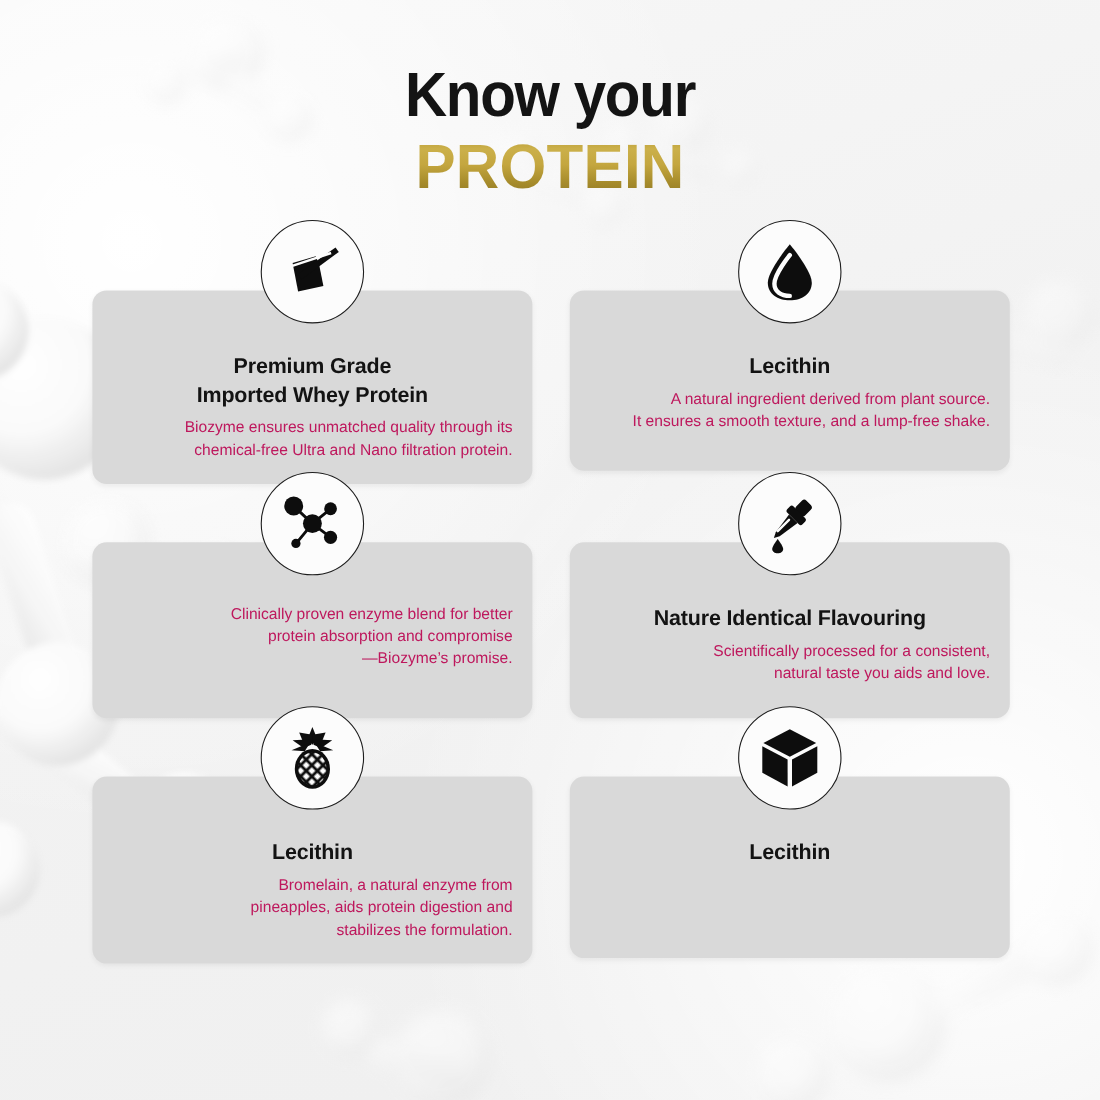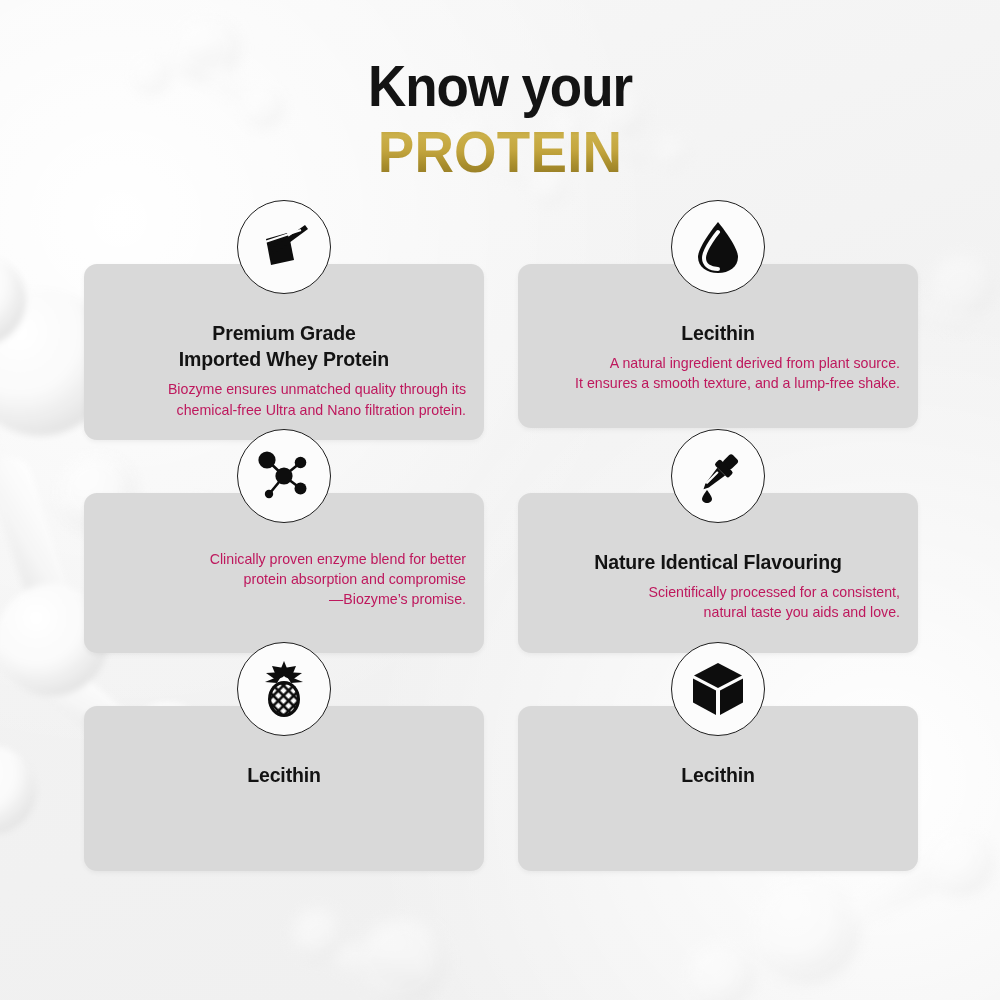--- a/index.html
+++ b/index.html
@@ -325,20 +325,23 @@
               <path d="M25 12 L8 13 L18 20 L25 17 Z"></path>
               <path d="M28 15 L45 22 L33 23 Z"></path>
               <path d="M24 15 L7 22 L19 23 Z"></path>
             </g>
 
             <ellipse cx="26" cy="39" rx="16" ry="18" fill="#0d0d0d"></ellipse>
             <ellipse cx="26" cy="39" rx="12.8" ry="14.8" fill="url(#pineLattice)"></ellipse>
           </svg>
         </div>
         <div class="card-title">Lecithin</div>
+        <div class="card-body">Bromelain, a natural enzyme from
+pineapples, aids protein digestion and
+stabilizes the formulation.</div>
       </div>
     </div>
 
     <div class="card-wrap">
       <div class="card row3">
         <div class="icon-badge">
           <svg width="54" height="56" viewBox="0 0 54 56">
             <g fill="#0d0d0d">
 
               <path d="M27 2 L51 14.5 L27 27 L3 14.5 Z"></path>

